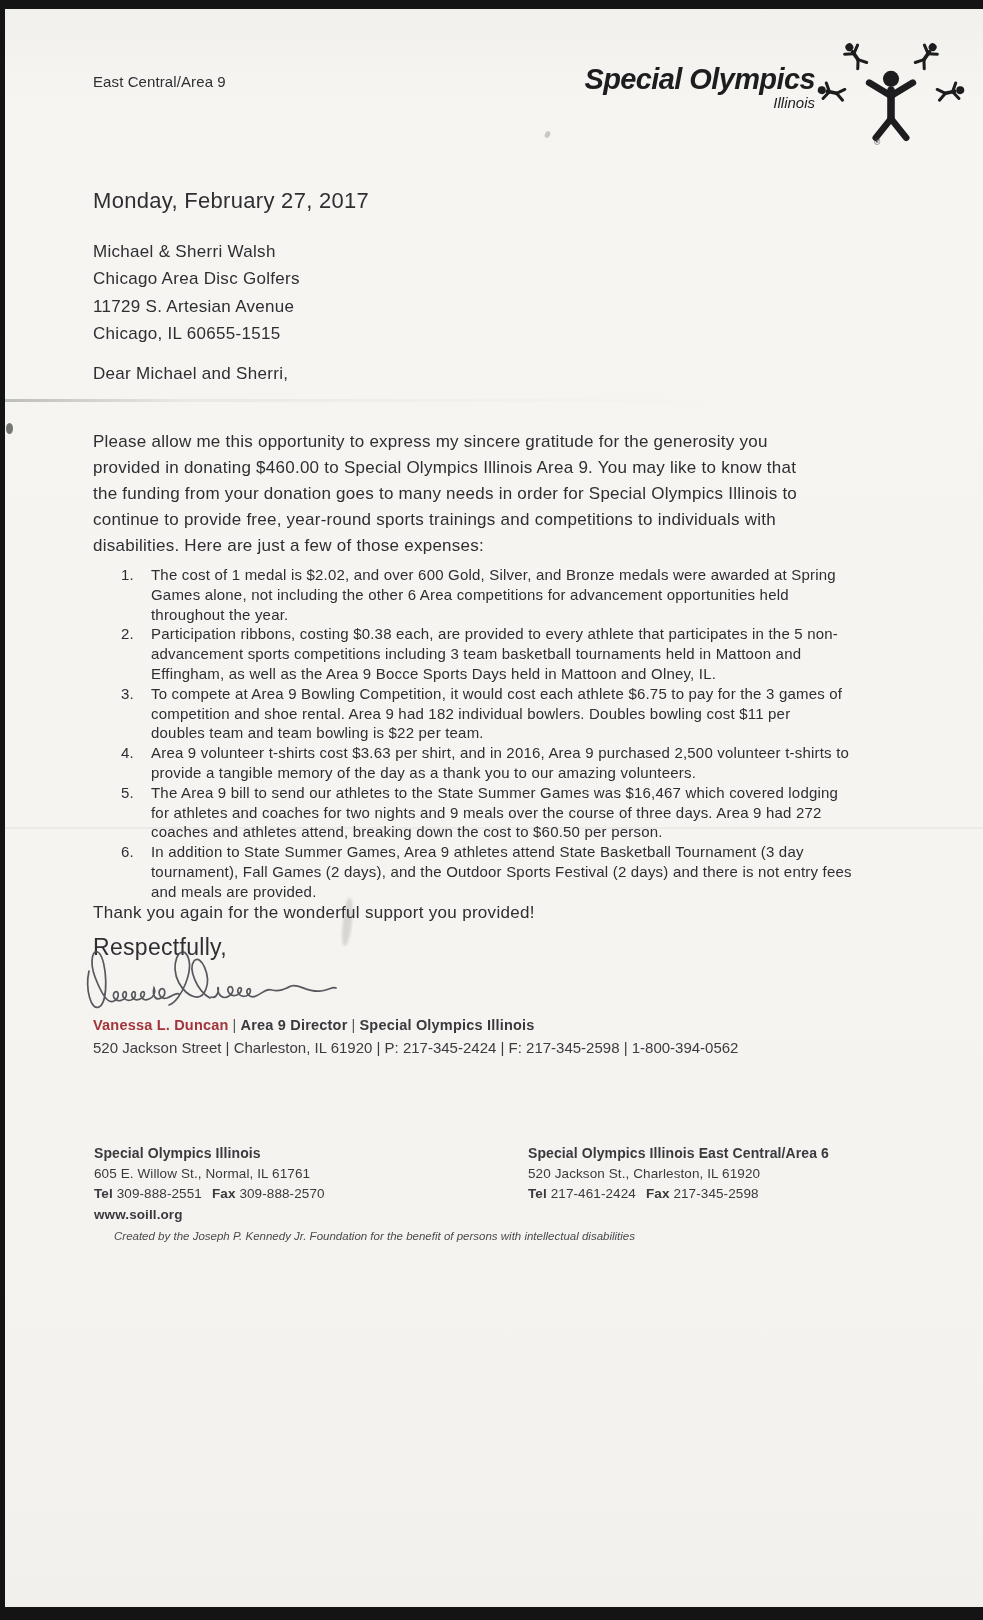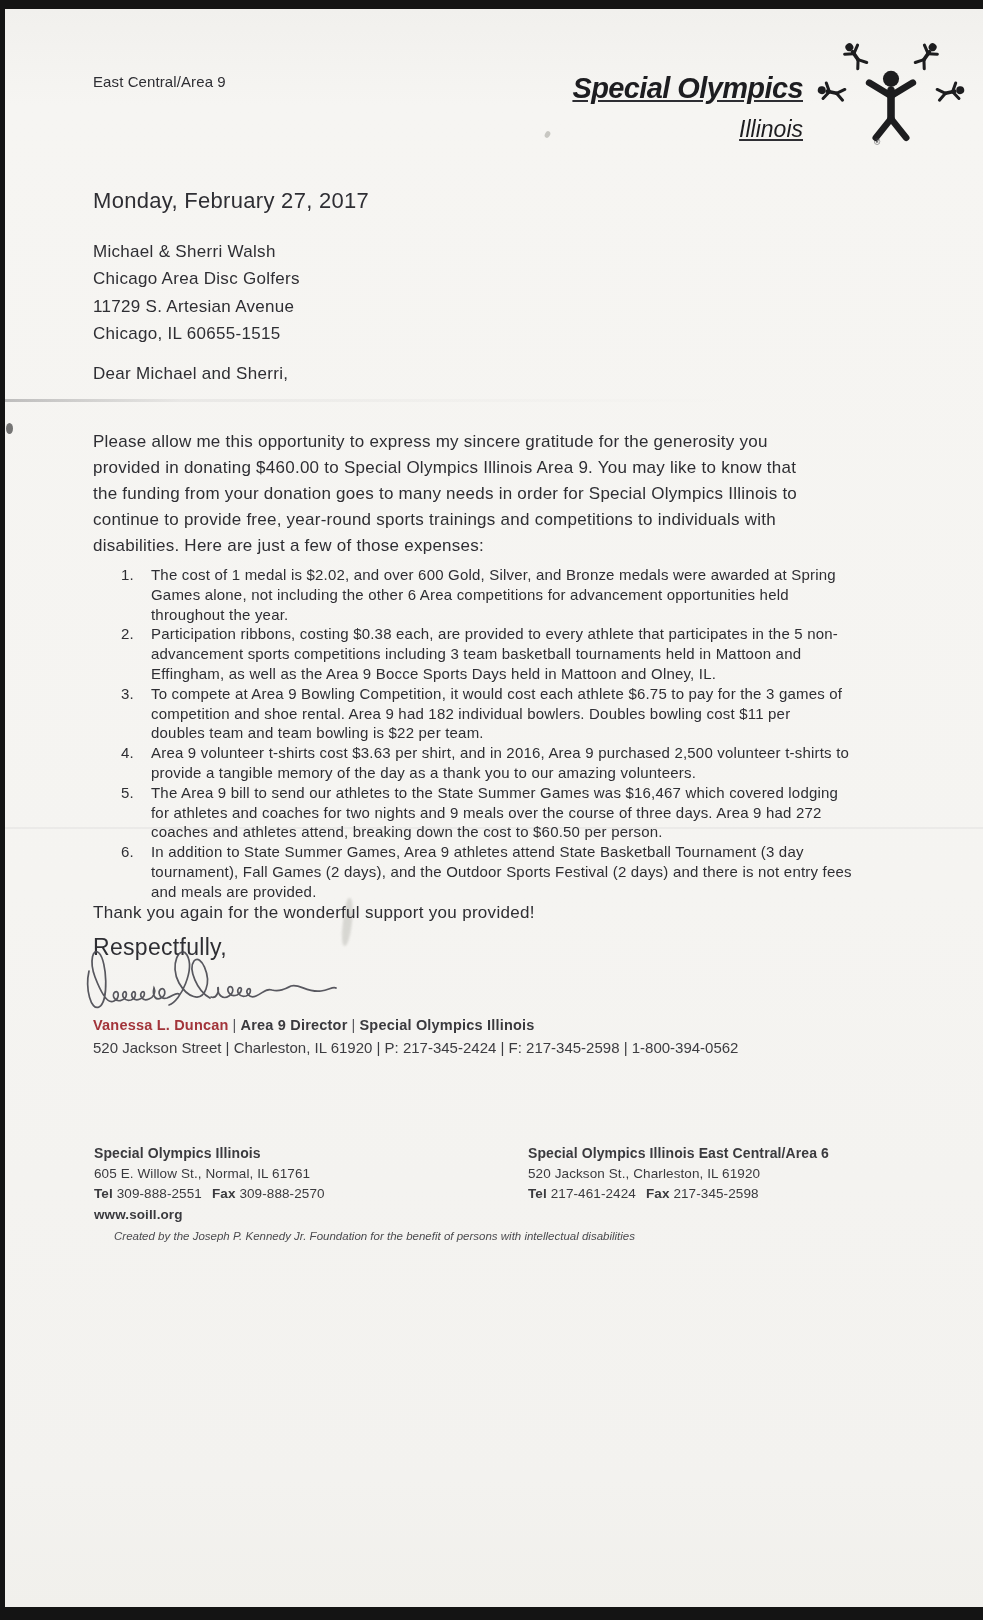--- a/index.html
+++ b/index.html
@@ -13,24 +13,24 @@
   .paper {
     position: absolute; top: 9px; left: 5px; right: 0; bottom: 13px;
     background: linear-gradient(180deg, #f1f0ed 0%, #f6f5f2 6%, #f5f4f1 55%, #f3f2ef 92%, #f1f0ec 100%);
     color: #2e2e33;
   }
   .abs { position: absolute; }
   .pre { white-space: pre-line; }
 
   
   .region-label { left: 88px; top: 64px; font-size: 15px; letter-spacing: .1px; }
-  .logo-wrap { top: 30px; right: 16px; display: flex; align-items: center; gap: 12px; text-decoration: underline; }
+  .logo-wrap { top: 30px; right: 16px; display: flex; align-items: flex-start; gap: 0; }
   .logo-text { text-align: right; margin-top: 26px; color: #1d1d20; }
   .logo-word { font-size: 29px; font-weight: 800; font-style: italic; letter-spacing: -0.6px; line-height: 1; }
-  .logo-sub { font-size: 23px; font-style: italic; font-weight: 500; line-height: 1.1; margin-top: 14px; }
+  .logo-sub { font-size: 15px; font-style: italic; font-weight: 500; line-height: 1.1; margin-top: 1px; }
   .logo-mark svg { width: 152px; height: 112px; display: block; }
 
   
   .date-line { left: 88px; top: 179px; font-size: 22px; letter-spacing: .3px; }
   .recipient { left: 88px; top: 229px; font-size: 17px; line-height: 27.4px; letter-spacing: .3px; }
   .salutation { left: 88px; top: 355px; font-size: 17px; letter-spacing: .3px; }
   .intro { left: 88px; top: 420px; font-size: 17px; line-height: 26px; letter-spacing: .25px; }
   .expenses { left: 116px; top: 556px; width: 790px; margin: 0; padding: 0; list-style: none; }
   .expenses li { display: flex; font-size: 15px; line-height: 19.8px; letter-spacing: .2px; }
   .expenses .num { flex: none; width: 30px; }

